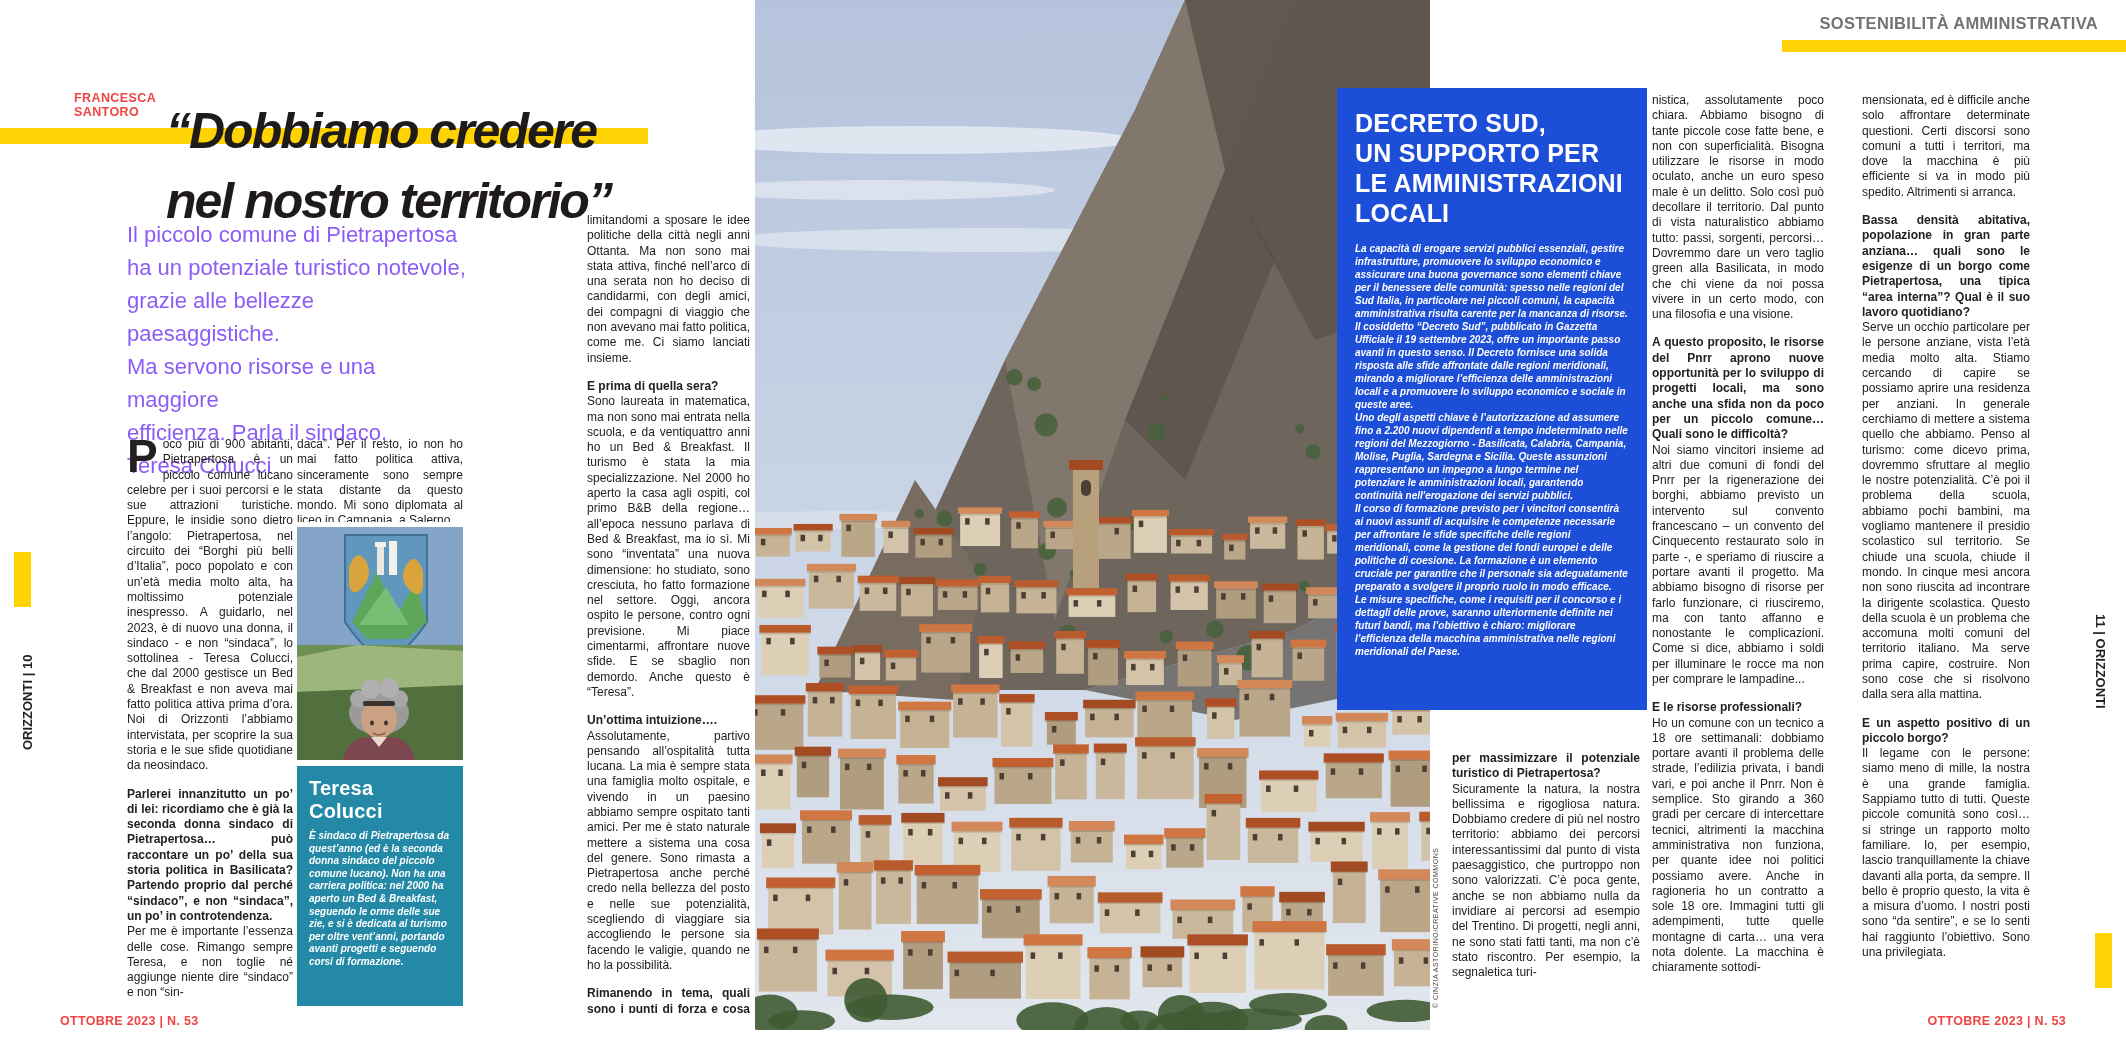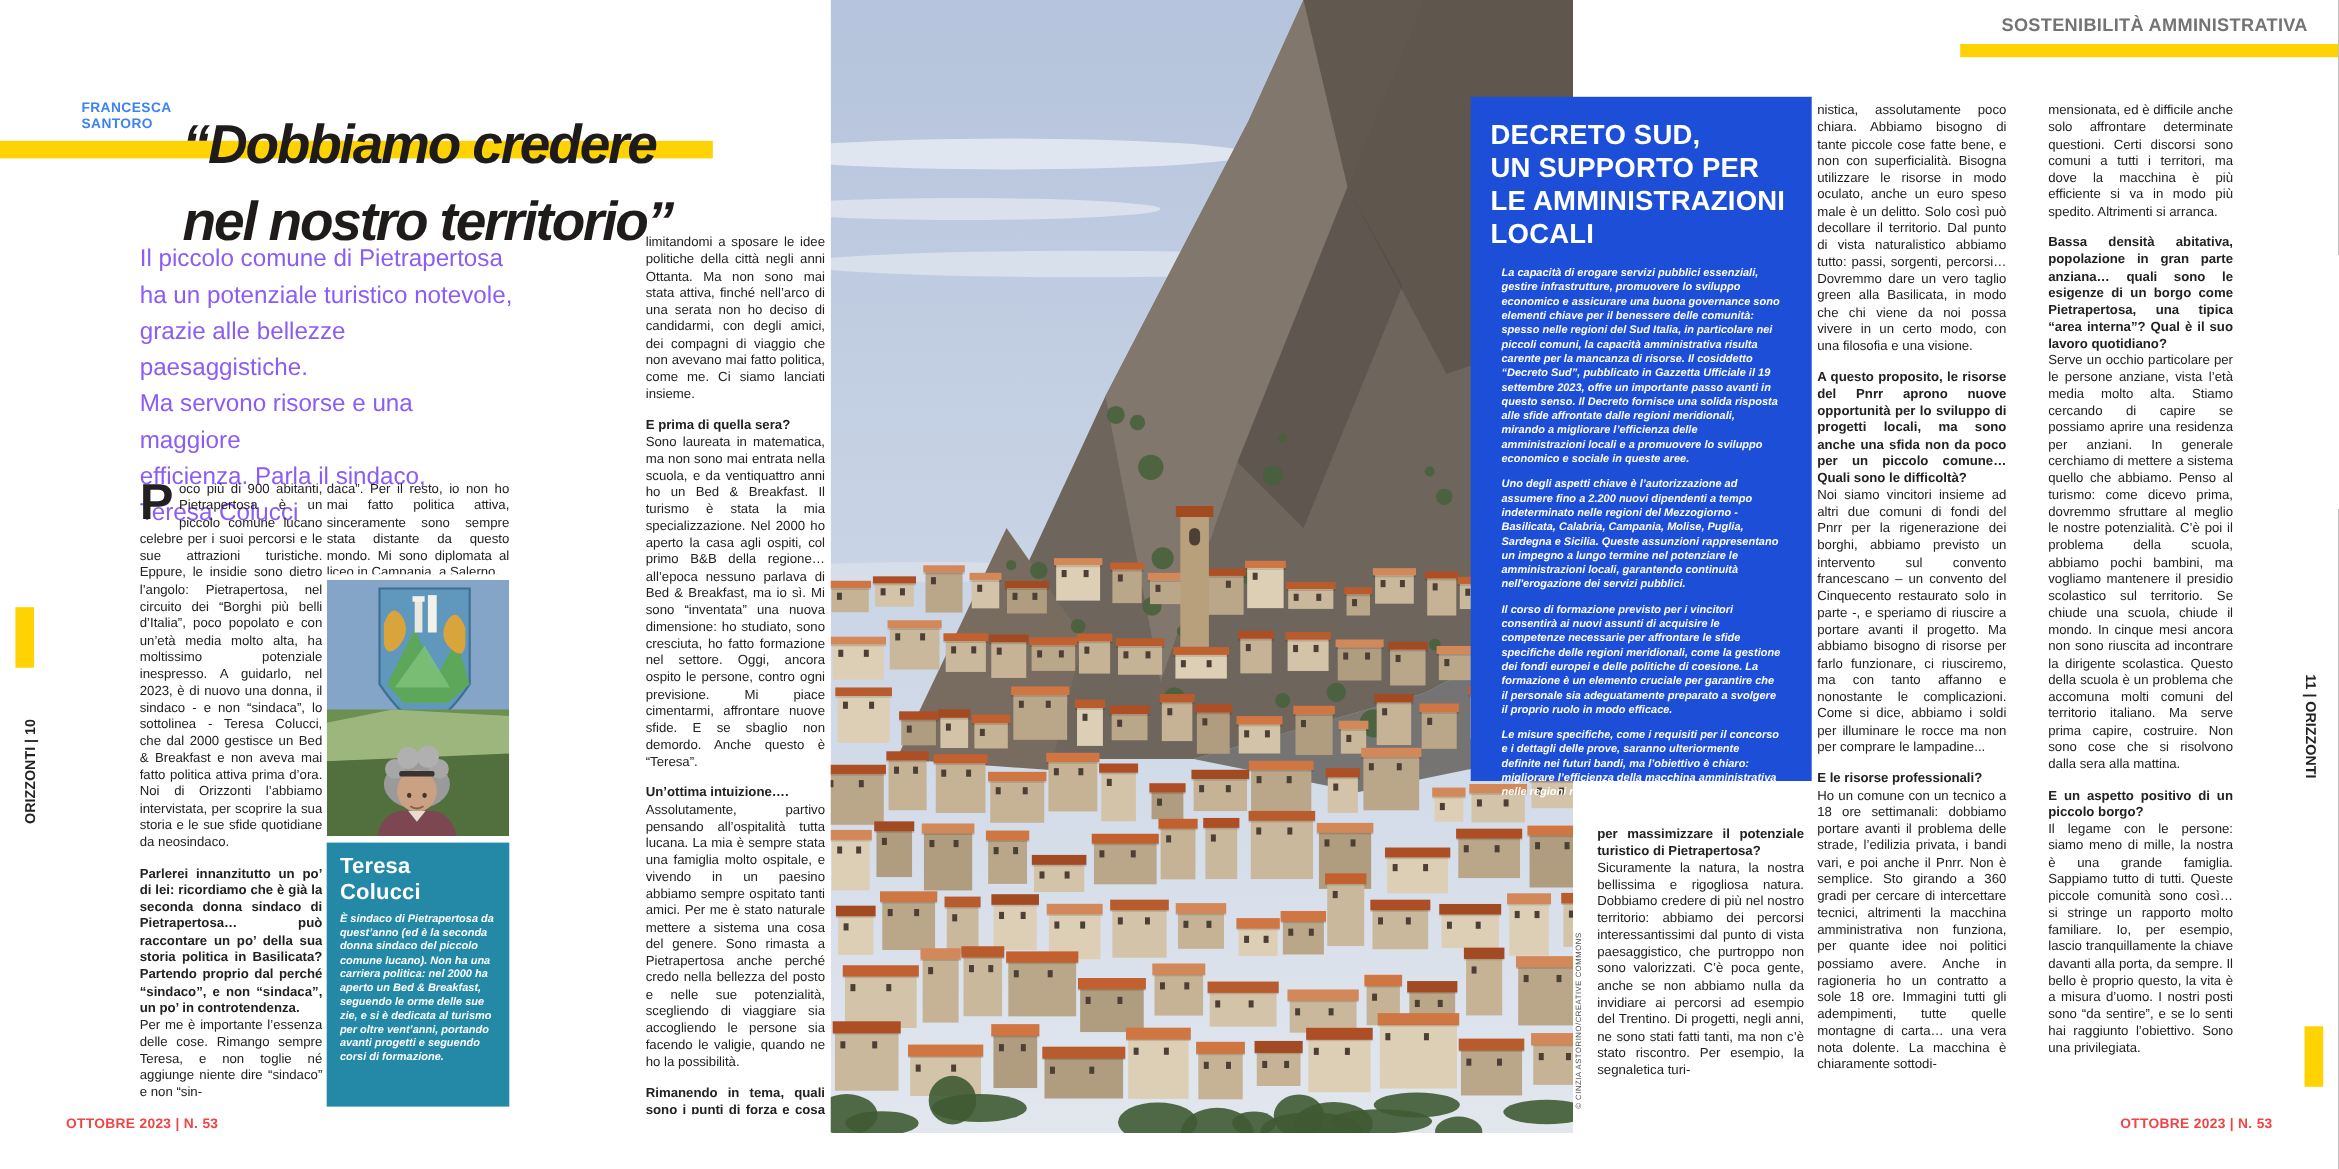--- a/index.html
+++ b/index.html
@@ -1,41 +1,41 @@
 <!DOCTYPE html>
 <html lang="it"><head>
 <meta charset="utf-8">
 <style>
   html,body{margin:0;padding:0;background:#888;}
   #spread{position:relative;width:2126px;height:1063px;background:#ffffff;overflow:hidden;
           font-family:"Liberation Sans",sans-serif;color:#232021;}
   
   .author{position:absolute;left:74px;top:92px;font-size:12.5px;font-weight:700;line-height:13.5px;
-          letter-spacing:.4px;color:#3b82f6;white-space:pre-line;}
+          letter-spacing:.4px;color:#ef4444;white-space:pre-line;}
   .ybar-title{position:absolute;left:0;top:128px;width:648px;height:16px;background:#ffd203;z-index:1;}
   .main-title{position:absolute;left:166px;top:62px;z-index:2;font-size:50px;line-height:70px;
               font-weight:700;letter-spacing:-2px;color:#1e1b1a;white-space:pre-line;font-style:italic;}
   .standfirst{position:absolute;left:127px;top:218px;width:345px;font-size:22px;line-height:33px;
               color:#8b5cf6;white-space:pre-line;font-weight:400;}
   
   .col{position:absolute;text-align:justify;font-size:12px;line-height:15.3px;overflow:hidden;}
   .col p{margin:0;}
   .col p.q{font-weight:700;margin-top:13px;}
   .dc{float:left;font-size:46px;line-height:37px;font-weight:700;padding:1px 5px 0 0;color:#232021;}
   
   .caption-box{position:absolute;left:297px;top:766px;width:166px;height:240px;background:#2389a6;
                color:#fff;padding:11px 12px;box-sizing:border-box;}
   .caption-box h3{margin:0 0 7px 0;font-size:20px;font-weight:700;letter-spacing:.2px;}
   .caption-box .cap-body{font-size:10px;line-height:12.6px;font-style:italic;font-weight:700;}
   
   .decreto{position:absolute;left:1337px;top:88px;width:310px;height:622px;background:#1d4ed8;
            color:#fff;padding:20px 18px;box-sizing:border-box;z-index:4;}
   .decreto h2{margin:0 0 14px 0;font-size:25px;line-height:30px;font-weight:700;letter-spacing:.2px;
               white-space:pre-line;}
-  .decreto p{margin:10px;font-size:10px;line-height:13px;font-style:italic;font-weight:700;text-align:left;}
+  .decreto p{margin:0;font-size:10px;line-height:13px;font-style:italic;font-weight:700;text-align:left;}
   
   .main-photo{position:absolute;left:755px;top:0;width:675px;height:1030px;overflow:hidden;z-index:0;}
   .mini-photo{position:absolute;left:297px;top:527px;width:166px;height:233px;overflow:hidden;}
   .credit{position:absolute;left:1432px;top:1000px;width:0;height:0;z-index:5;}
   .credit span{display:inline-block;transform:rotate(-90deg);transform-origin:left top;
                white-space:nowrap;font-size:7px;letter-spacing:.5px;color:#4f4c4a;}
   
   .right-header{position:absolute;right:28px;top:14px;font-size:16.5px;font-weight:700;
                 letter-spacing:.3px;color:#737373;z-index:2;}
   .ybar-right{position:absolute;left:1782px;top:40px;width:344px;height:12px;background:#ffd203;}

